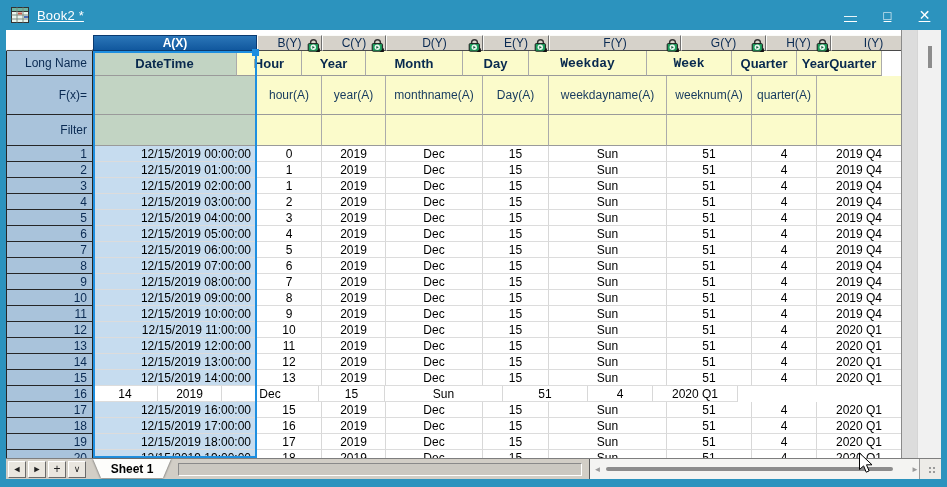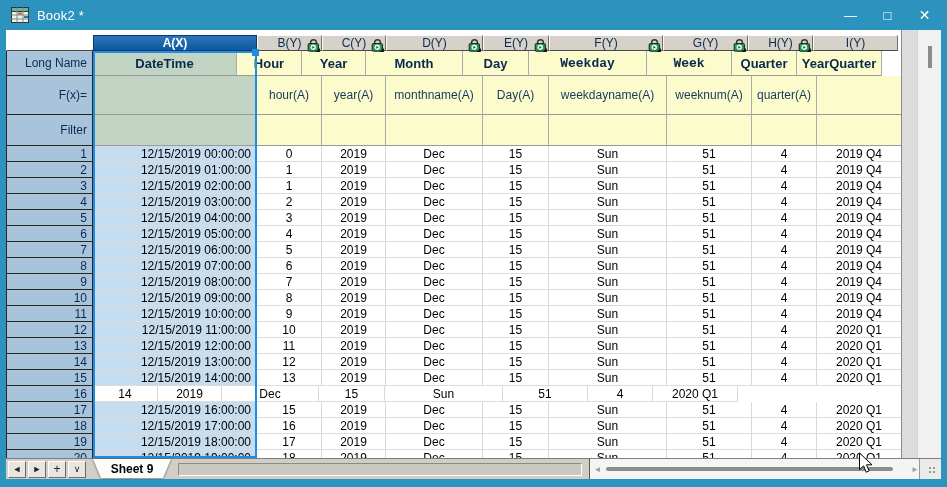--- a/index.html
+++ b/index.html
@@ -1,20 +1,20 @@
 <!DOCTYPE html>
 <html><head>
 <meta charset="utf-8">
 <style>
   html,body{margin:0;padding:0;background:#777;}
   *{box-sizing:border-box;}
   .window{position:relative;width:947px;height:487px;background:#2C93BE;overflow:hidden;
           font-family:"Liberation Sans",sans-serif;}
   
-  .titlebar{position:absolute;left:0;top:0;width:100%;height:30px;display:flex;align-items:center;color:#fff;}
+  .titlebar{position:absolute;left:0;top:0;width:100%;height:30px;display:flex;align-items:center;color:#fff;text-decoration:underline;}
   .app-icon{margin-left:11px;width:18px;height:16px;flex:0 0 auto;}
   .title{margin-left:8px;font-size:13px;letter-spacing:.2px;}
   .controls{margin-left:auto;display:flex;align-items:center;height:100%;}
   .ctrl{width:37px;height:100%;display:flex;align-items:center;justify-content:center;
         font-size:13px;color:#fff;cursor:default;}
   .ctrl.close{font-size:14px;margin-right:4px;}
   
   .content{position:absolute;left:6px;top:30px;width:935px;height:428px;background:#fff;overflow:hidden;}
   .grid{position:absolute;left:0;top:0;width:895px;}
   
@@ -146,21 +146,21 @@
           <div class="hcell" style="width: 66px;">
             <div class="hlabel">E(Y)</div>
             <div class="lock"><svg width="13" height="13" viewBox="0 0 13 13">
                 <path d="M3.6 5V3.6a2.9 2.9 0 0 1 5.8 0V5" fill="none" stroke="#333" stroke-width="1.4"></path>
                 <rect x="1.2" y="4.6" width="10.2" height="7.6" rx="1" fill="#1FA05F" stroke="#1A1A1A"></rect>
                 <circle cx="6.3" cy="8.3" r="2.7" fill="#E9F6EF"></circle>
                 <path d="M5.3 6.9v2.8l2.5-1.4z" fill="#0E5E38"></path>
                 <path d="M12.9 12.9H8.6l4.3-3.8z" fill="#111"></path>
               </svg></div>
           </div>
-          <div class="hcell" style="width: 114px;">
+          <div class="hcell" style="width: 132px;">
             <div class="hlabel">F(Y)</div>
             <div class="lock"><svg width="13" height="13" viewBox="0 0 13 13">
                 <path d="M3.6 5V3.6a2.9 2.9 0 0 1 5.8 0V5" fill="none" stroke="#333" stroke-width="1.4"></path>
                 <rect x="1.2" y="4.6" width="10.2" height="7.6" rx="1" fill="#1FA05F" stroke="#1A1A1A"></rect>
                 <circle cx="6.3" cy="8.3" r="2.7" fill="#E9F6EF"></circle>
                 <path d="M5.3 6.9v2.8l2.5-1.4z" fill="#0E5E38"></path>
                 <path d="M12.9 12.9H8.6l4.3-3.8z" fill="#111"></path>
               </svg></div>
           </div>
           <div class="hcell" style="width: 85px;">
@@ -473,21 +473,21 @@
       <div class="vthumb"></div>
     </div>
   </div>
 
   <div class="bottombar">
     <button class="navbtn">◄</button>
     <button class="navbtn">►</button>
     <button class="navbtn plus">+</button>
     <button class="navbtn">∨</button>
     <div class="sheettab">
-      <div class="tabshape">Sheet 9</div>
+      <div class="tabshape">Sheet 1</div>
     </div>
     <div class="recess"></div>
     <div class="hscroll">
       <span class="harrow">◄</span>
       <div class="hthumb"></div>
       <span class="harrow rightarrow">►</span>
     </div>
     <div class="grip"></div>
   </div>
 

